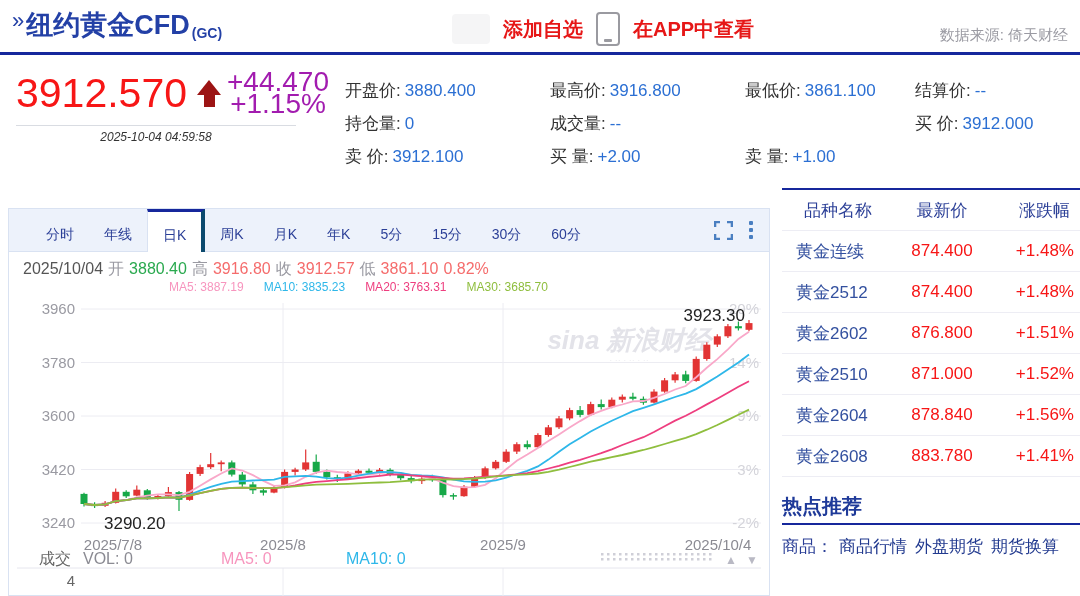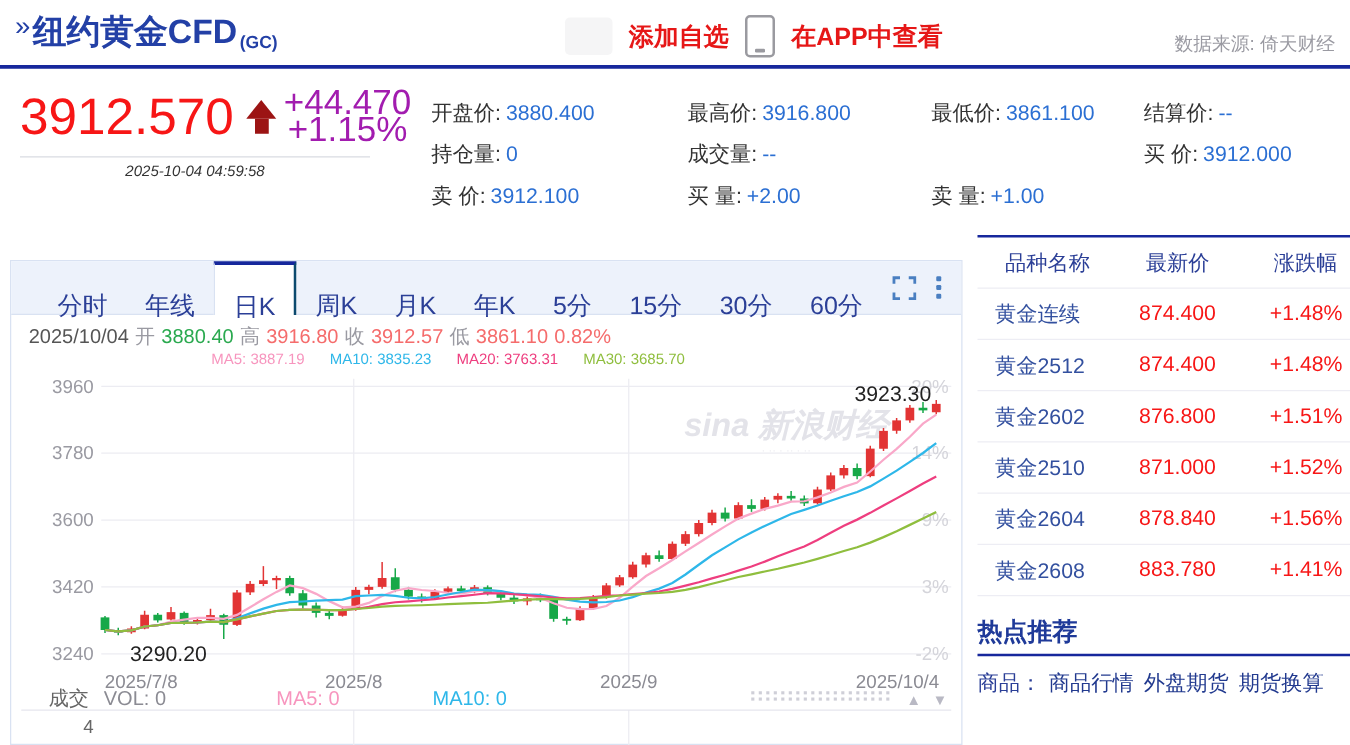--- a/index.html
+++ b/index.html
@@ -34,22 +34,22 @@
   .quote-grid{position:absolute;left:345px;top:74px;display:grid;grid-template-columns:205px 195px 170px 165px;grid-auto-rows:33px;align-items:center;}
   .qcell{font-size:17px;white-space:nowrap;}
   .qlabel{color:#333;}
   .qvalue{margin-left:4px;}
   .qvalue.blue{color:#2b6fd3;}
   .qvalue.red{color:#f71616;}
 
   
   .chart-panel{position:absolute;left:8px;top:208px;width:762px;height:388px;border:1px solid #d9e2f2;background:#fff;box-sizing:border-box;}
   .tabbar{position:relative;height:42px;background:#edf2fb;border-bottom:1px solid #d9e2f2;display:flex;align-items:stretch;padding-left:22px;}
-  .tab{padding:15px 15px;line-height:42px;font-size:20px;color:#2b3f97;cursor:pointer;}
-  .tab.active{background:#fff;border-top:3px solid #16279c;line-height:39px;border-left:1px solid #d9e2f2;border-right:2px solid #0c4a6e;margin-bottom:-1px;}
+  .tab{padding:4px 15px;line-height:42px;font-size:14px;color:#2b3f97;cursor:pointer;}
+  .tab.active{background:#fff;border-top:3px solid #16279c;line-height:39px;border-left:1px solid #d9e2f2;border-right:4px solid #0c4a6e;margin-bottom:-1px;}
   .tab-icons{position:absolute;right:16px;top:0;height:42px;display:flex;align-items:center;gap:16px;}
   .fs-icon{cursor:pointer;display:block;}
   .dots-icon{display:flex;flex-direction:column;gap:3px;cursor:pointer;}
   .dots-icon i{width:4px;height:4px;background:#4a7fc1;border-radius:1px;}
   .info1{position:absolute;left:14px;top:50px;font-size:16px;white-space:nowrap;}
   .info1 span{margin-right:5px;}
   .info2{position:absolute;left:160px;top:71px;font-size:12px;white-space:nowrap;}
   .info2 span{margin-right:20px;}
   #kchart{position:absolute;left:0;top:92px;}
 

